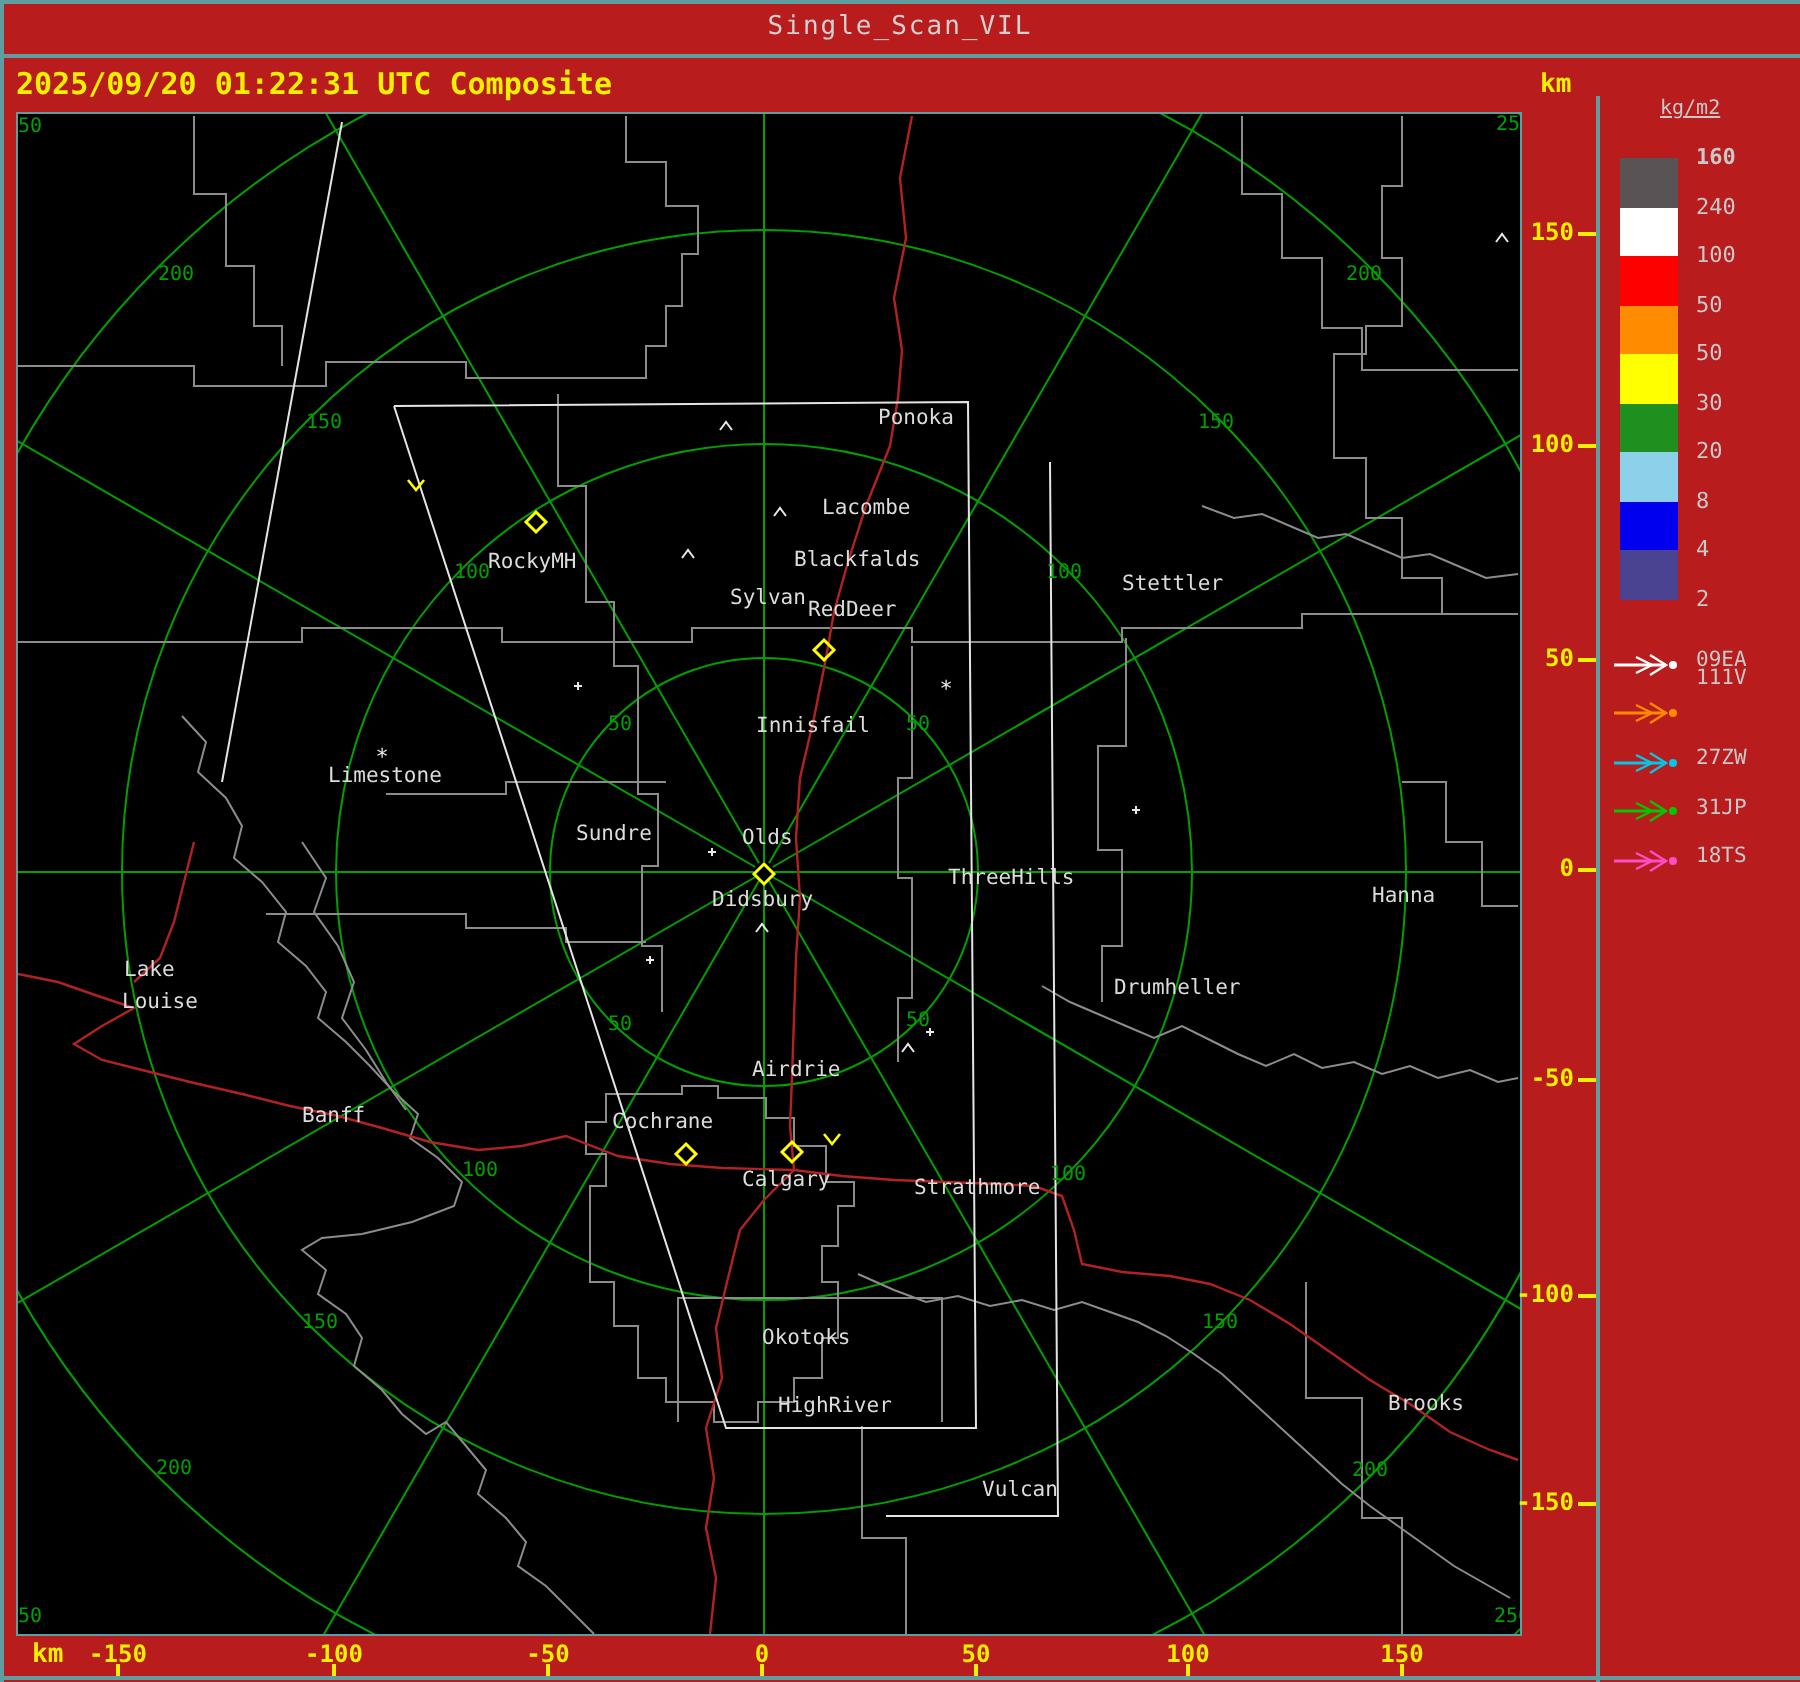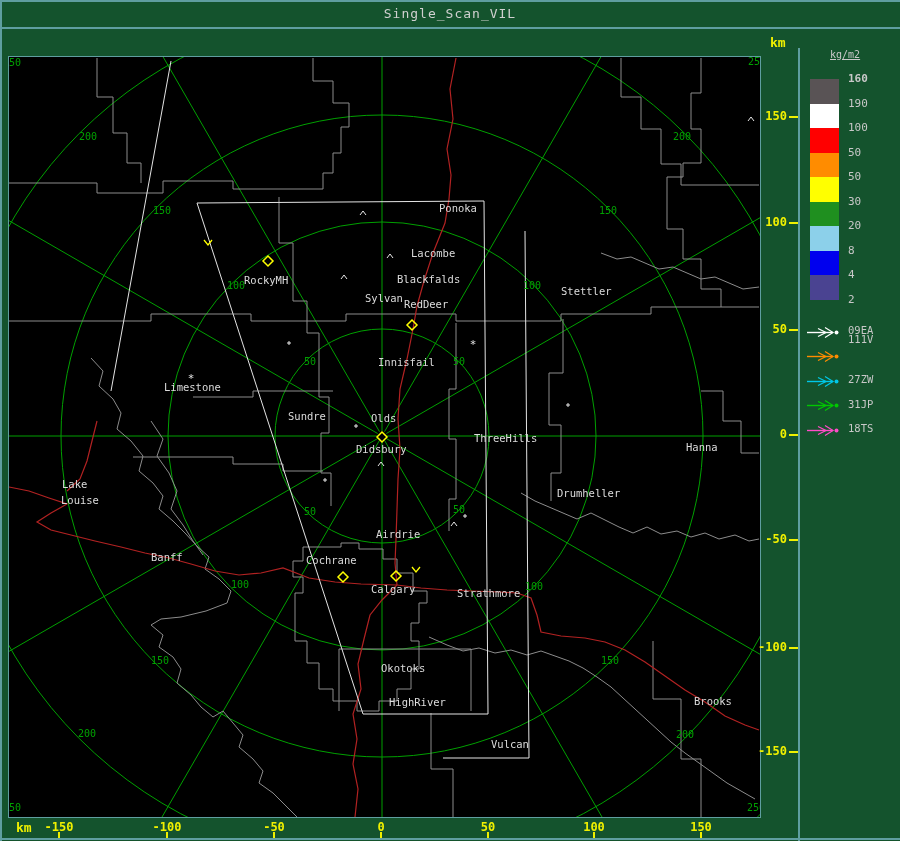--- a/index.html
+++ b/index.html
@@ -1,16 +1,16 @@
 <!DOCTYPE html>
 <html><head>
 <meta charset="utf-8">
 <style>
   html,body{margin:0;padding:0;background:#000;}
-  #app{position:relative;width:900px;height:841px;background:#14532d;overflow:hidden;
+  #app{position:relative;width:900px;height:841px;background:#b91c1c;overflow:hidden;
        font-family:"DejaVu Sans Mono",monospace;}
   .hline{position:absolute;left:0;width:900px;background:#5f9ea0;}
   .vline{position:absolute;background:#5f9ea0;}
   .title{position:absolute;top:6px;left:0;width:900px;text-align:center;
          color:#d0d0d0;font:13px "DejaVu Sans Mono",monospace;letter-spacing:1px;}
   .timestamp{position:absolute;left:8px;top:33px;color:#f0f000;
          font:bold 15px "DejaVu Sans Mono",monospace;}
   .km-right{position:absolute;left:770px;top:35px;color:#f0f000;
          font:bold 13px "DejaVu Sans Mono",monospace;}
   #map-canvas{position:absolute;left:8px;top:56px;border:1px solid #5f9ea0;background:#000;}
@@ -30,20 +30,21 @@
 </style>
 </head>
 <body>
 
 <div id="app">
   <div class="hline" style="top:0;height:2px;"></div>
   <div class="vline" style="left:0;top:0;width:2px;height:841px;"></div>
   <div class="title">Single_Scan_VIL</div>
   <div class="hline" style="top:27px;height:2px;"></div>
 
+  <div class="timestamp">2025/09/20 01:22:31 UTC Composite</div>
   <div class="km-right">km</div>
 
   <svg id="map-canvas" width="751" height="760" viewBox="8 56 751 760">
       <g stroke="#00a000" fill="none" stroke-width="1">
         <circle cx="381" cy="435" r="107"></circle>
         <circle cx="381" cy="435" r="214"></circle>
         <circle cx="381" cy="435" r="321"></circle>
         <circle cx="381" cy="435" r="428"></circle>
         <circle cx="381" cy="435" r="535"></circle>
       </g>
@@ -212,21 +213,21 @@
       <div style="background: rgb(255, 0, 0);"></div>
       <div style="background: rgb(255, 140, 0);"></div>
       <div style="background: rgb(255, 255, 0);"></div>
       <div style="background: rgb(31, 143, 31);"></div>
       <div style="background: rgb(140, 208, 234);"></div>
       <div style="background: rgb(0, 0, 238);"></div>
       <div style="background: rgb(74, 67, 145);"></div>
     </div>
   <div id="scale-labels">
       <div class="scale-val" style="top: 79px; font-weight: bold;">160</div>
-      <div class="scale-val" style="top: 103.5px;">190</div>
+      <div class="scale-val" style="top: 103.5px;">240</div>
       <div class="scale-val" style="top: 128px;">100</div>
       <div class="scale-val" style="top: 152.5px;">50</div>
       <div class="scale-val" style="top: 177px;">50</div>
       <div class="scale-val" style="top: 201.5px;">30</div>
       <div class="scale-val" style="top: 226px;">20</div>
       <div class="scale-val" style="top: 250.5px;">8</div>
       <div class="scale-val" style="top: 275px;">4</div>
       <div class="scale-val" style="top: 299.5px;">2</div>
     </div>
   <div id="site-legend">

